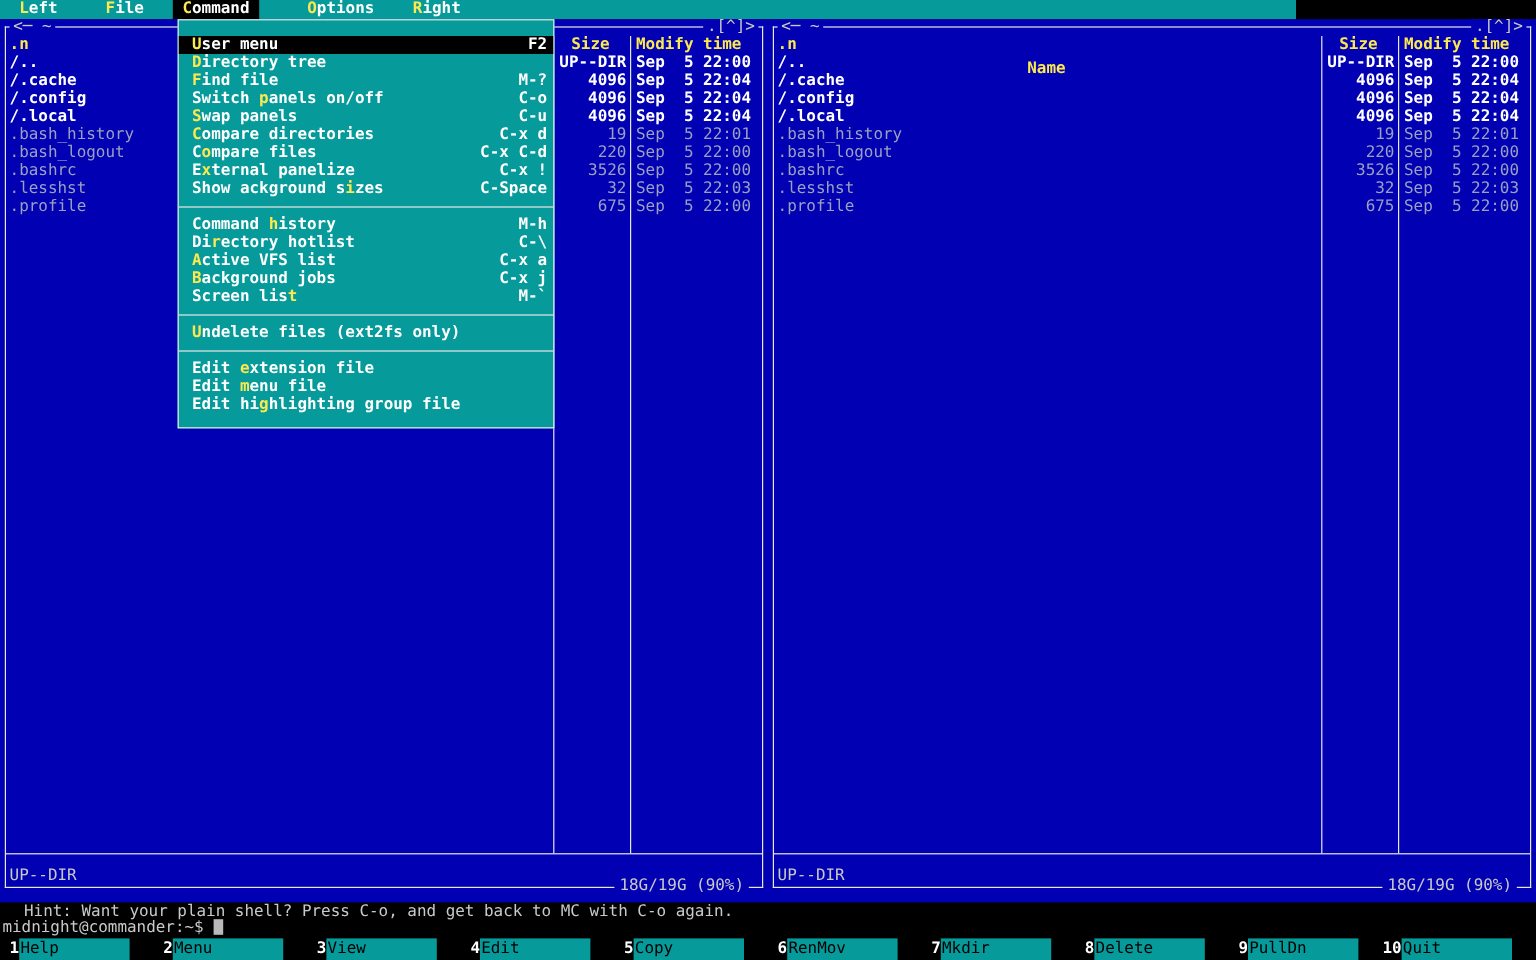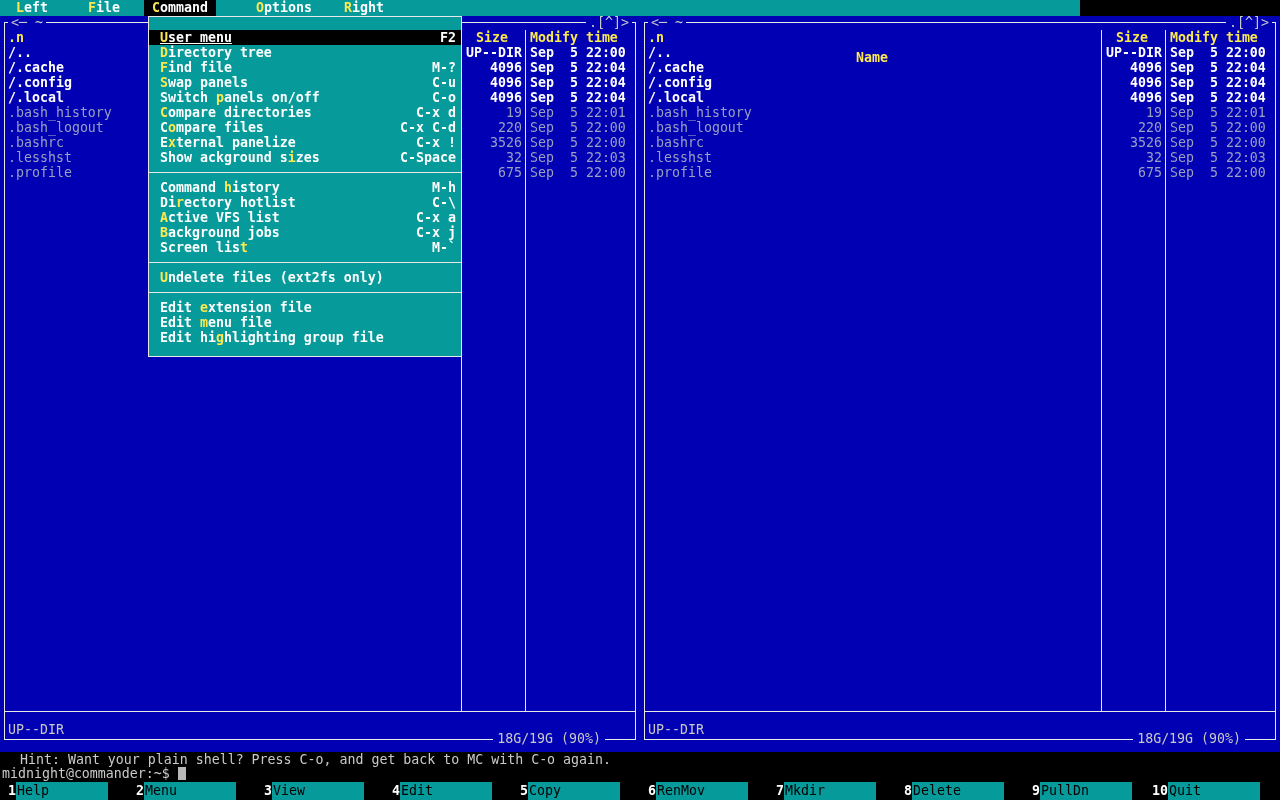--- a/index.html
+++ b/index.html
@@ -48,27 +48,27 @@
   .h-size{position:absolute;left:462px;top:0;width:60px;text-align:center;}
   .h-time{position:absolute;left:530px;top:0;white-space:pre;}
   .p-rows{position:absolute;left:0;top:29px;width:640px;}
   .frow{position:relative;height:15px;width:640px;}
   .fname{position:absolute;left:8px;top:0;white-space:pre;}
   .fsize{position:absolute;left:458px;top:0;width:64px;text-align:right;white-space:pre;}
   .ftime{position:absolute;left:530px;top:0;white-space:pre;}
   .dir{color:var(--white);font-weight:bold;}
   .reg{color:var(--filegray);}
   .p-status{position:absolute;left:8px;top:706px;color:var(--chrome);white-space:pre;}
-  .p-free{position:absolute;right:35px;top:716px;height:14px;line-height:14px;background:var(--blue);color:var(--chrome);padding:0 4px;white-space:pre;}
+  .p-free{position:absolute;right:16px;top:716px;height:14px;line-height:14px;background:var(--blue);color:var(--chrome);padding:0 4px;white-space:pre;}
 
   
   .dropdown{position:absolute;left:148px;top:16px;width:314px;height:341px;background:var(--teal);
     border:1px solid var(--line);padding-top:13px;z-index:10;}
   .m-item{position:relative;height:15px;line-height:15px;padding-left:11px;color:var(--white);font-weight:bold;white-space:pre;cursor:default;}
-  .m-item.selected{background:var(--black);text-decoration:underline;}
+  .m-item.selected{background:var(--black);}
   .m-accel{position:absolute;right:5px;top:0;}
   .m-sep{position:relative;height:15px;}
   .m-sep::after{content:"";position:absolute;left:0;right:0;top:7px;height:1px;background:var(--line);}
 
   
   .hint{position:absolute;left:0;top:752px;width:1280px;height:15px;line-height:15px;color:var(--chrome);padding-left:2px;white-space:pre;margin-left:18px;}
   .prompt{position:absolute;left:0;top:766px;width:1280px;height:16px;line-height:16px;color:var(--chrome);padding-left:2px;white-space:pre;}
   .cursor{display:inline-block;width:8px;height:13px;background:#b9b9b9;margin-left:8px;vertical-align:-2px;}
   .keybar{position:absolute;left:0;top:782px;width:1280px;height:18px;display:flex;background:var(--black);}
   .kb{width:128px;display:flex;cursor:default;}
@@ -219,22 +219,22 @@
         </div>
       </div>
     <div class="p-status">UP--DIR</div>
     <div class="p-free">18G/19G (90%)</div>
   </div>
 
   <div class="dropdown">
       <div class="m-item selected"><span></span><span class="hot">U</span><span>ser menu</span><span class="m-accel">F2</span></div>
       <div class="m-item"><span></span><span class="hot">D</span><span>irectory tree</span></div>
       <div class="m-item"><span></span><span class="hot">F</span><span>ind file</span><span class="m-accel">M-?</span></div>
+      <div class="m-item"><span>Switch </span><span class="hot">p</span><span>anels on/off</span><span class="m-accel">C-o</span></div>
       <div class="m-item"><span></span><span class="hot">S</span><span>wap panels</span><span class="m-accel">C-u</span></div>
-      <div class="m-item"><span>Switch </span><span class="hot">p</span><span>anels on/off</span><span class="m-accel">C-o</span></div>
       <div class="m-item"><span></span><span class="hot">C</span><span>ompare directories</span><span class="m-accel">C-x d</span></div>
       <div class="m-item"><span>C</span><span class="hot">o</span><span>mpare files</span><span class="m-accel">C-x C-d</span></div>
       <div class="m-item"><span>E</span><span class="hot">x</span><span>ternal panelize</span><span class="m-accel">C-x !</span></div>
       <div class="m-item"><span>Show ackground s</span><span class="hot">i</span><span>zes</span><span class="m-accel">C-Space</span></div>
       <div class="m-sep"></div>
       <div class="m-item"><span>Command </span><span class="hot">h</span><span>istory</span><span class="m-accel">M-h</span></div>
       <div class="m-item"><span>Di</span><span class="hot">r</span><span>ectory hotlist</span><span class="m-accel">C-\</span></div>
       <div class="m-item"><span></span><span class="hot">A</span><span>ctive VFS list</span><span class="m-accel">C-x a</span></div>
       <div class="m-item"><span></span><span class="hot">B</span><span>ackground jobs</span><span class="m-accel">C-x j</span></div>
       <div class="m-item"><span>Screen lis</span><span class="hot">t</span><span></span><span class="m-accel">M-`</span></div>

